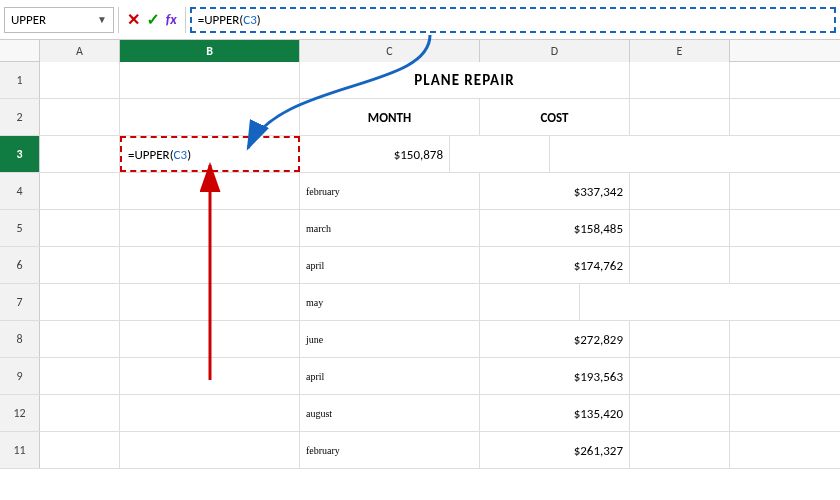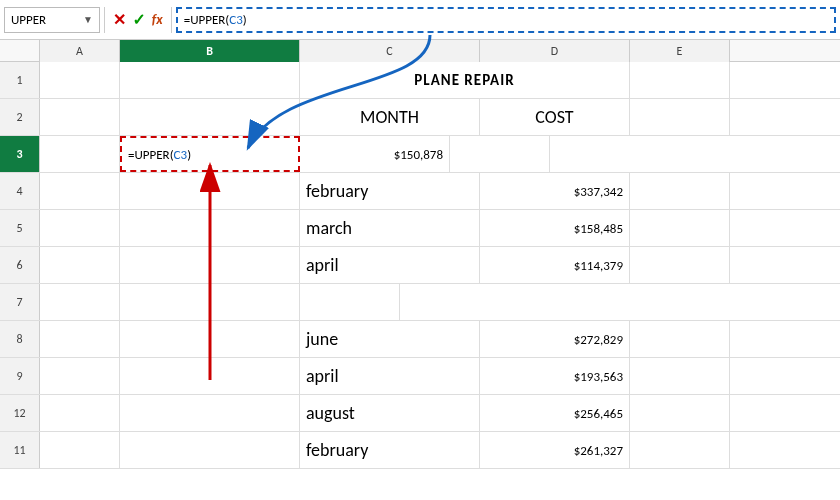--- a/index.html
+++ b/index.html
@@ -8,21 +8,21 @@
     
     .formula-bar {
       display: flex;
       align-items: center;
       height: 40px;
       border-bottom: 1px solid #ccc;
       background: #fff;
       padding: 0 4px;
     }
     .name-box {
-      width: 96px;
+      width: 110px;
       height: 26px;
       border: 1px solid #bbb;
       padding: 2px 6px;
       font-size: 13px;
       display: flex;
       align-items: center;
       justify-content: space-between;
     }
     .name-box-text { flex: 1; }
     .name-box-arrow { font-size: 10px; color: #555; }
@@ -39,21 +39,21 @@
       margin: 0 4px;
     }
     .fb-icon {
       font-size: 16px;
       color: #555;
       cursor: pointer;
       font-weight: bold;
     }
     .fb-icon.cancel { color: #c00; }
     .fb-icon.confirm { color: #090; }
-    .fx-icon { font-style: italic; color: #c2410c; font-size: 14px; }
+    .fx-icon { font-style: italic; color: #6d28d9; font-size: 14px; }
     .formula-input-area {
       flex: 1;
       height: 26px;
       border: 2px solid #1a73e8;
       border-style: dashed;
       border-color: #1565c0;
       padding: 2px 6px;
       font-size: 13px;
       display: flex;
       align-items: center;
@@ -137,26 +137,26 @@
       padding: 0 6px;
       background: #fff;
     }
     .cell.col-a { width: 80px; min-width: 80px; }
     .cell.col-b { width: 180px; min-width: 180px; }
     .cell.col-c { width: 180px; min-width: 180px; }
     .cell.col-d { width: 150px; min-width: 150px; }
     .cell.col-e { width: 100px; min-width: 100px; }
     
     .cell-header {
-      font-weight: normal;
+      font-weight: bold;
       justify-content: center;
-      font-size: 18px;
-    }
-    
-    .cell-data-month { font-size: 18px; }
+      font-size: 13px;
+    }
+    
+    .cell-data-month { font-size: 10px; font-family: Liberation Serif, serif; }
     .cell-data-cost { justify-content: flex-end; font-size: 13px; }
 
     
     .cell-b3 {
       border: 2px dashed #c00 !important;
       position: relative;
     }
     
     .cell-c3 {
       border: 2px dashed #1565c0 !important;
@@ -271,28 +271,29 @@
         <div class="cell col-c cell-data-month">march</div>
         <div class="cell col-d cell-data-cost">$158,485</div>
         <div class="cell col-e"></div>
       </div>
 
       <div class="row">
         <div class="row-num">6</div>
         <div class="cell col-a"></div>
         <div class="cell col-b"></div>
         <div class="cell col-c cell-data-month">april</div>
-        <div class="cell col-d cell-data-cost">$114,379</div>
+        <div class="cell col-d cell-data-cost">$174,762</div>
         <div class="cell col-e"></div>
       </div>
 
       <div class="row">
         <div class="row-num">7</div>
         <div class="cell col-a"></div>
         <div class="cell col-b"></div>
+        <div class="cell col-c cell-data-month">may</div>
         <div class="cell col-e"></div>
       </div>
 
       <div class="row">
         <div class="row-num">8</div>
         <div class="cell col-a"></div>
         <div class="cell col-b"></div>
         <div class="cell col-c cell-data-month">june</div>
         <div class="cell col-d cell-data-cost">$272,829</div>
         <div class="cell col-e"></div>
@@ -305,21 +306,21 @@
         <div class="cell col-c cell-data-month">april</div>
         <div class="cell col-d cell-data-cost">$193,563</div>
         <div class="cell col-e"></div>
       </div>
 
       <div class="row">
         <div class="row-num">12</div>
         <div class="cell col-a"></div>
         <div class="cell col-b"></div>
         <div class="cell col-c cell-data-month">august</div>
-        <div class="cell col-d cell-data-cost">$256,465</div>
+        <div class="cell col-d cell-data-cost">$135,420</div>
         <div class="cell col-e"></div>
       </div>
 
       <div class="row">
         <div class="row-num">11</div>
         <div class="cell col-a"></div>
         <div class="cell col-b"></div>
         <div class="cell col-c cell-data-month">february</div>
         <div class="cell col-d cell-data-cost">$261,327</div>
         <div class="cell col-e"></div>

